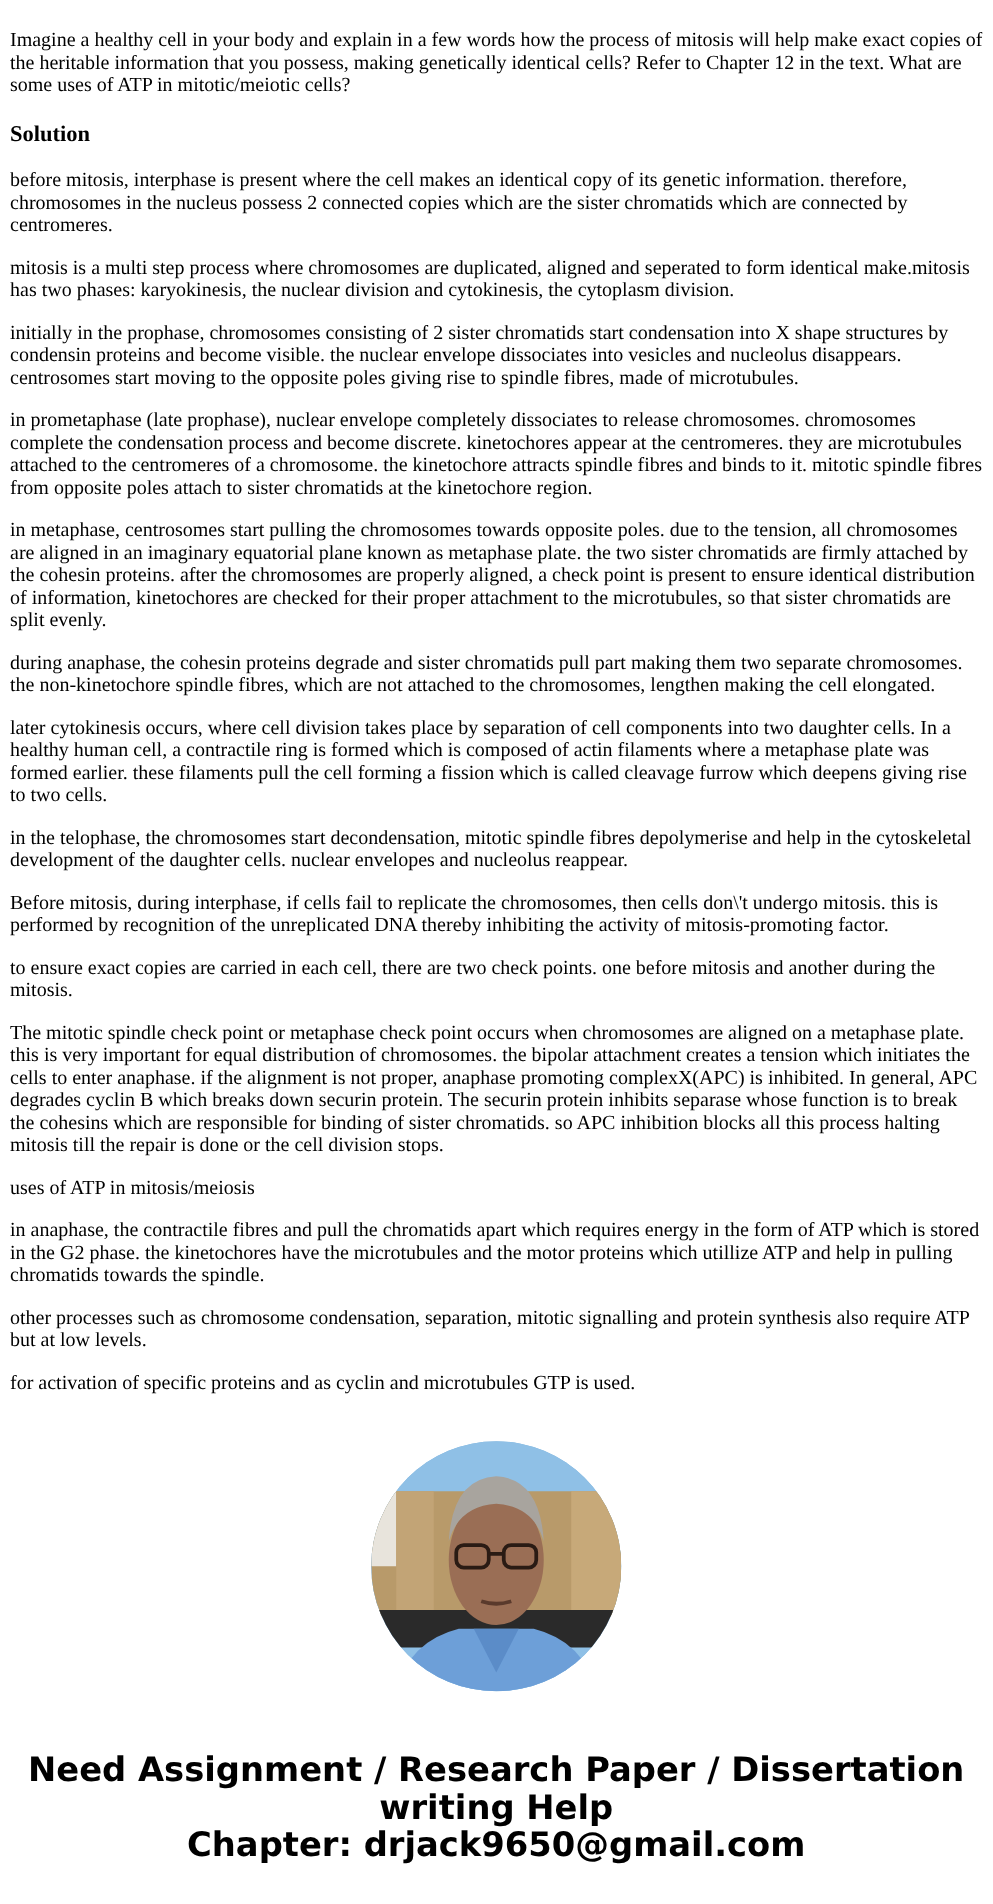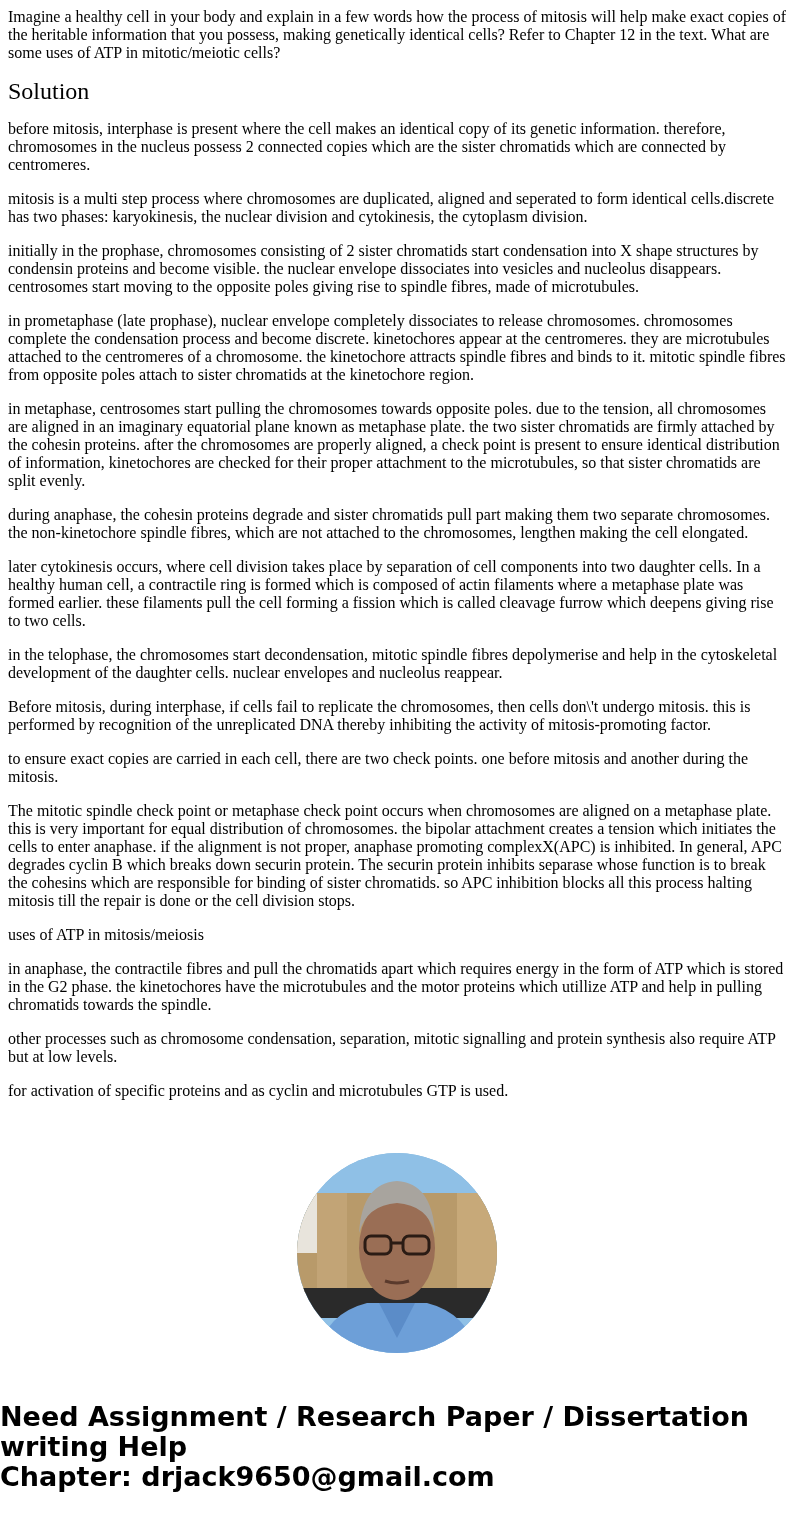--- a/index.html
+++ b/index.html
@@ -22,25 +22,25 @@
       width: 778px;
       height: 1114px;
       overflow: hidden;
       font-size: 16px;
       line-height: 18px;
     }
     .content p {
       margin: 0 0 16px 0;
     }
     .question {
-      margin: 0 0 16px 0;
+      margin: 16px 0 16px 0;
     }
     h3.solution-heading {
-      font-size: 24px;
-      font-weight: normal;
+      font-size: 18px;
+      font-weight: bold;
       margin: 18px 0 18px 0;
       line-height: 22px;
     }
     .cutoff {
       margin: 0;
     }
     .avatar-wrap {
       position: absolute;
       left: 297px;
       top: 1153px;
@@ -53,39 +53,39 @@
     .avatar-svg {
       width: 200px;
       height: 200px;
       display: block;
     }
     .promo {
       position: absolute;
       left: 0;
       top: 1402px;
       width: 794px;
-      text-align: left;
+      text-align: center;
       font-family: "DejaVu Sans", sans-serif;
       font-weight: bold;
       font-size: 27px;
       line-height: 30px;
       color: #000;
     }
     .promo div {
       margin: 0;
     }
   </style>
 </head>
 <body>
 
 <div class="content">
   <div class="question">Imagine a healthy cell in your body and explain in a few words how the process of mitosis will help make exact copies of the heritable information that you possess, making genetically identical cells? Refer to Chapter 12 in the text. What are some uses of ATP in mitotic/meiotic cells?</div>
   <h3 class="solution-heading">Solution</h3>
   <p>before mitosis, interphase is present where the cell makes an identical copy of its genetic information. therefore, chromosomes in the nucleus possess 2 connected copies which are the sister chromatids which are connected by centromeres.</p>
-  <p>mitosis is a multi step process where chromosomes are duplicated, aligned and seperated to form identical cells.discrete has two phases: karyokinesis, the nuclear division and cytokinesis, the cytoplasm division.</p>
+  <p>mitosis is a multi step process where chromosomes are duplicated, aligned and seperated to form identical make.mitosis has two phases: karyokinesis, the nuclear division and cytokinesis, the cytoplasm division.</p>
   <p>initially in the prophase, chromosomes consisting of 2 sister chromatids start condensation into X shape structures by condensin proteins and become visible. the nuclear envelope dissociates into vesicles and nucleolus disappears. centrosomes start moving to the opposite poles giving rise to spindle fibres, made of microtubules.</p>
   <p>in prometaphase (late prophase), nuclear envelope completely dissociates to release chromosomes. chromosomes complete the condensation process and become discrete. kinetochores appear at the centromeres. they are microtubules attached to the centromeres of a chromosome. the kinetochore attracts spindle fibres and binds to it. mitotic spindle fibres from opposite poles attach to sister chromatids at the kinetochore region.</p>
   <p>in metaphase, centrosomes start pulling the chromosomes towards opposite poles. due to the tension, all chromosomes are aligned in an imaginary equatorial plane known as metaphase plate. the two sister chromatids are firmly attached by the cohesin proteins. after the chromosomes are properly aligned, a check point is present to ensure identical distribution of information, kinetochores are checked for their proper attachment to the microtubules, so that sister chromatids are split evenly.</p>
   <p>during anaphase, the cohesin proteins degrade and sister chromatids pull part making them two separate chromosomes. the non-kinetochore spindle fibres, which are not attached to the chromosomes, lengthen making the cell elongated.</p>
   <p>later cytokinesis occurs, where cell division takes place by separation of cell components into two daughter cells. In a healthy human cell, a contractile ring is formed which is composed of actin filaments where a metaphase plate was formed earlier. these filaments pull the cell forming a fission which is called cleavage furrow which deepens giving rise to two cells.</p>
   <p>in the telophase, the chromosomes start decondensation, mitotic spindle fibres depolymerise and help in the cytoskeletal development of the daughter cells. nuclear envelopes and nucleolus reappear.</p>
   <p>Before mitosis, during interphase, if cells fail to replicate the chromosomes, then cells don\'t undergo mitosis. this is performed by recognition of the unreplicated DNA thereby inhibiting the activity of mitosis-promoting factor.</p>
   <p>to ensure exact copies are carried in each cell, there are two check points. one before mitosis and another during the mitosis.</p>
   <p>The mitotic spindle check point or metaphase check point occurs when chromosomes are aligned on a metaphase plate. this is very important for equal distribution of chromosomes. the bipolar attachment creates a tension which initiates the cells to enter anaphase. if the alignment is not proper, anaphase promoting complexX(APC) is inhibited. In general, APC degrades cyclin B which breaks down securin protein. The securin protein inhibits separase whose function is to break the cohesins which are responsible for binding of sister chromatids. so APC inhibition blocks all this process halting mitosis till the repair is done or the cell division stops.</p>
   <p>uses of ATP in mitosis/meiosis</p>

